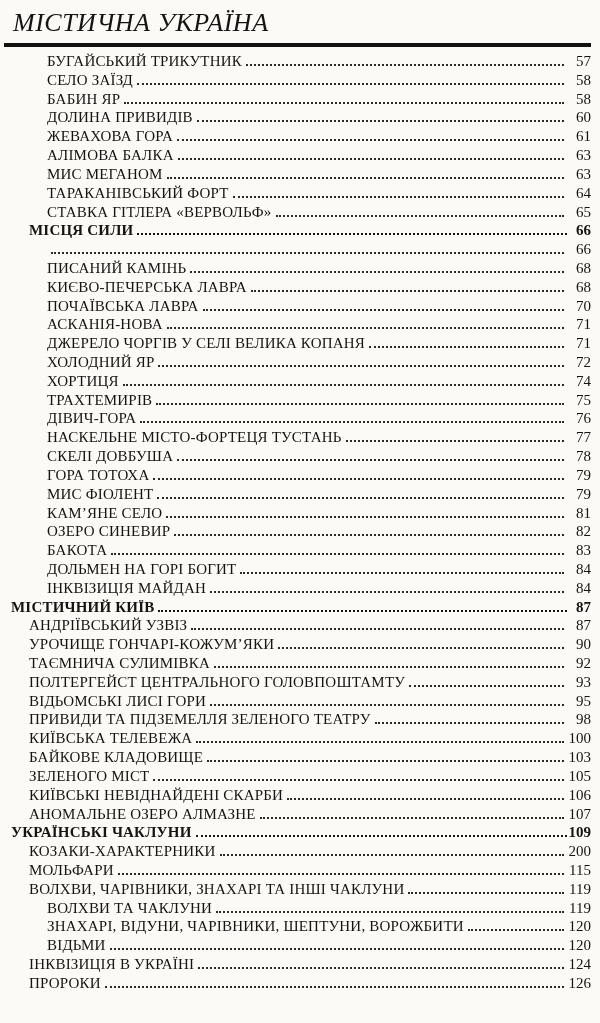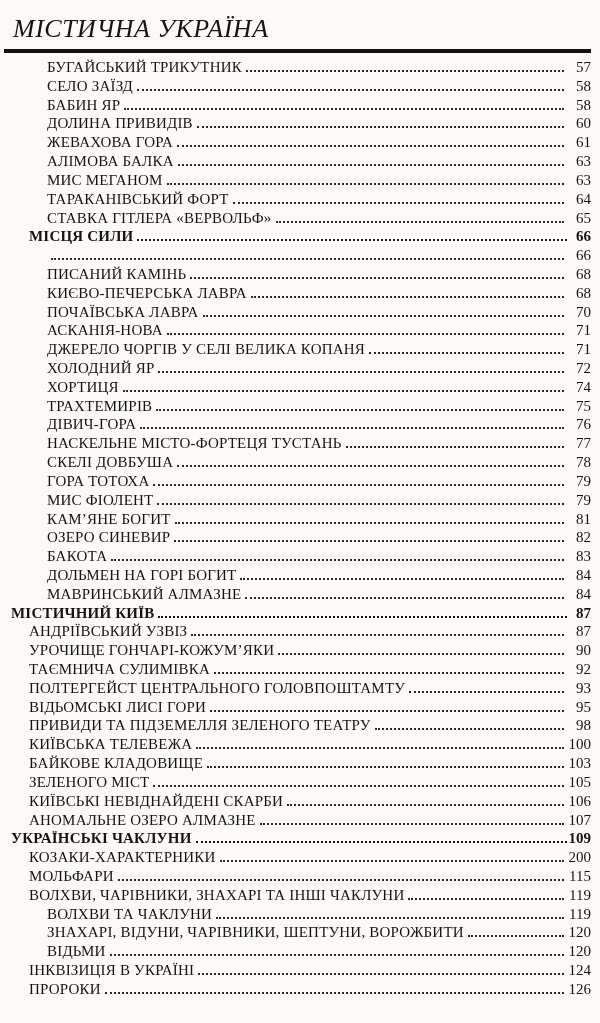--- a/index.html
+++ b/index.html
@@ -11,21 +11,21 @@
     height: 1023px;
     background: #fbfaf7;
     overflow: hidden;
     font-family: "Liberation Serif", "DejaVu Serif", serif;
     color: #161412;
   }
   .page {
     box-sizing: border-box;
     width: 600px;
     height: 1023px;
-    padding: 12px 9px 4px 3px;
+    padding: 6px 9px 4px 3px;
     font-family: Liberation Serif, serif;
   }
   .doc-title {
     font-style: italic;
     font-weight: normal;
     font-size: 26px;
     letter-spacing: 0.5px;
     margin: 2px 0 0 10px;
     line-height: 30px;
     white-space: nowrap;
@@ -190,41 +190,41 @@
     <span class="toc-label">ГОРА ТОТОХА</span>
     <span class="dot-leader"></span>
     <span class="toc-page">79</span>
   </div>
       <div class="toc-row lv2">
     <span class="toc-label">МИС ФІОЛЕНТ</span>
     <span class="dot-leader"></span>
     <span class="toc-page">79</span>
   </div>
       <div class="toc-row lv2">
-    <span class="toc-label">КАМ’ЯНЕ БОГИТ</span>
+    <span class="toc-label">КАМ’ЯНЕ СЕЛО</span>
     <span class="dot-leader"></span>
     <span class="toc-page">81</span>
   </div>
       <div class="toc-row lv2">
     <span class="toc-label">ОЗЕРО СИНЕВИР</span>
     <span class="dot-leader"></span>
     <span class="toc-page">82</span>
   </div>
       <div class="toc-row lv2">
     <span class="toc-label">БАКОТА</span>
     <span class="dot-leader"></span>
     <span class="toc-page">83</span>
   </div>
       <div class="toc-row lv2">
     <span class="toc-label">ДОЛЬМЕН НА ГОРІ БОГИТ</span>
     <span class="dot-leader"></span>
     <span class="toc-page">84</span>
   </div>
       <div class="toc-row lv2">
-    <span class="toc-label">МАВРИНСЬКИЙ АЛМАЗНЕ</span>
+    <span class="toc-label">ІНКВІЗИЦІЯ МАЙДАН</span>
     <span class="dot-leader"></span>
     <span class="toc-page">84</span>
   </div>
       <div class="toc-row lv0 bold">
     <span class="toc-label">МІСТИЧНИЙ КИЇВ</span>
     <span class="dot-leader"></span>
     <span class="toc-page">87</span>
   </div>
       <div class="toc-row lv1">
     <span class="toc-label">АНДРІЇВСЬКИЙ УЗВІЗ</span>

